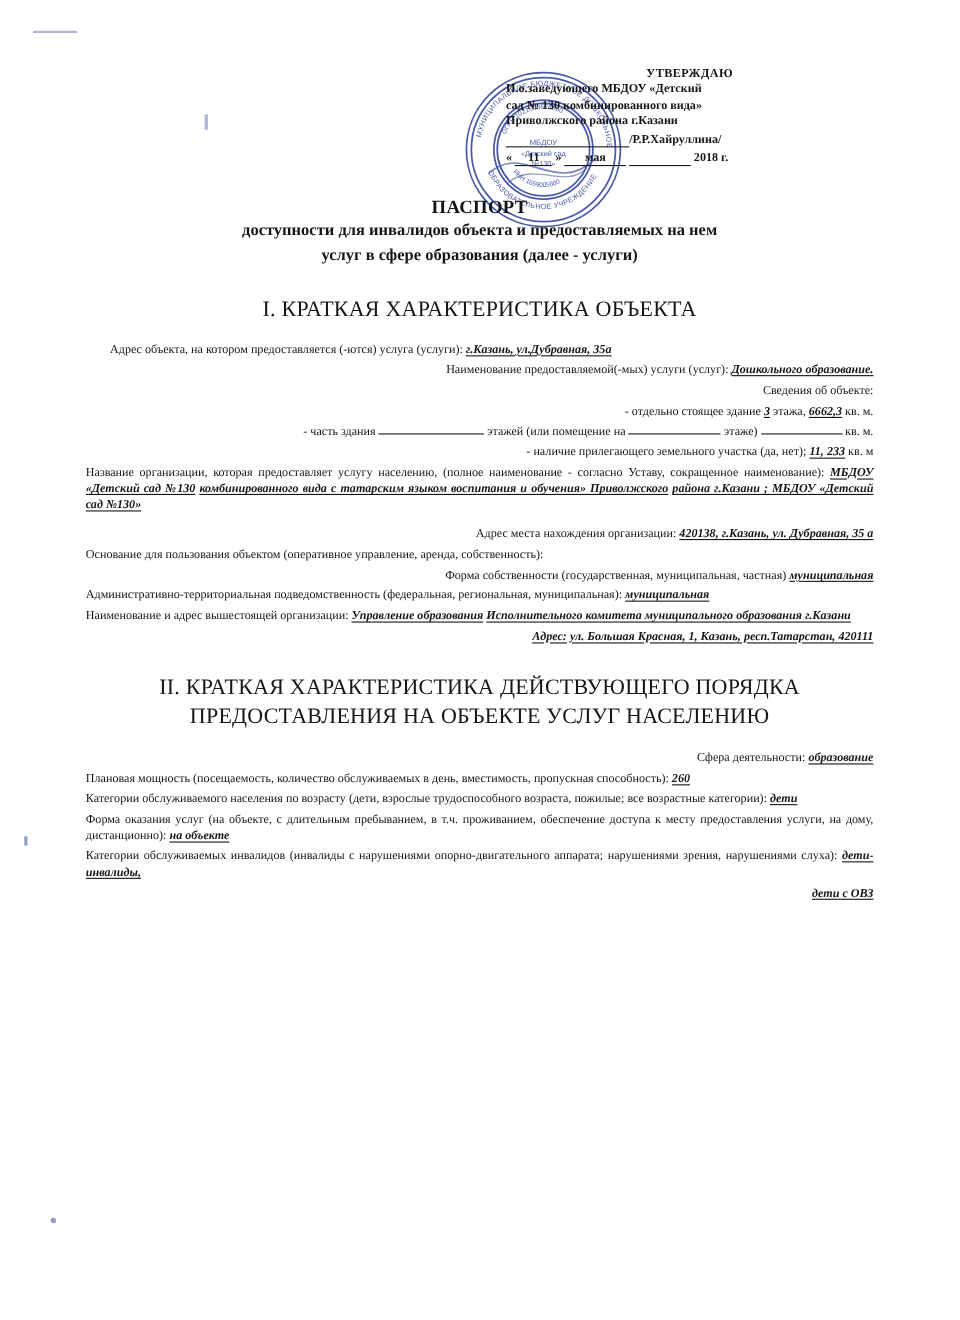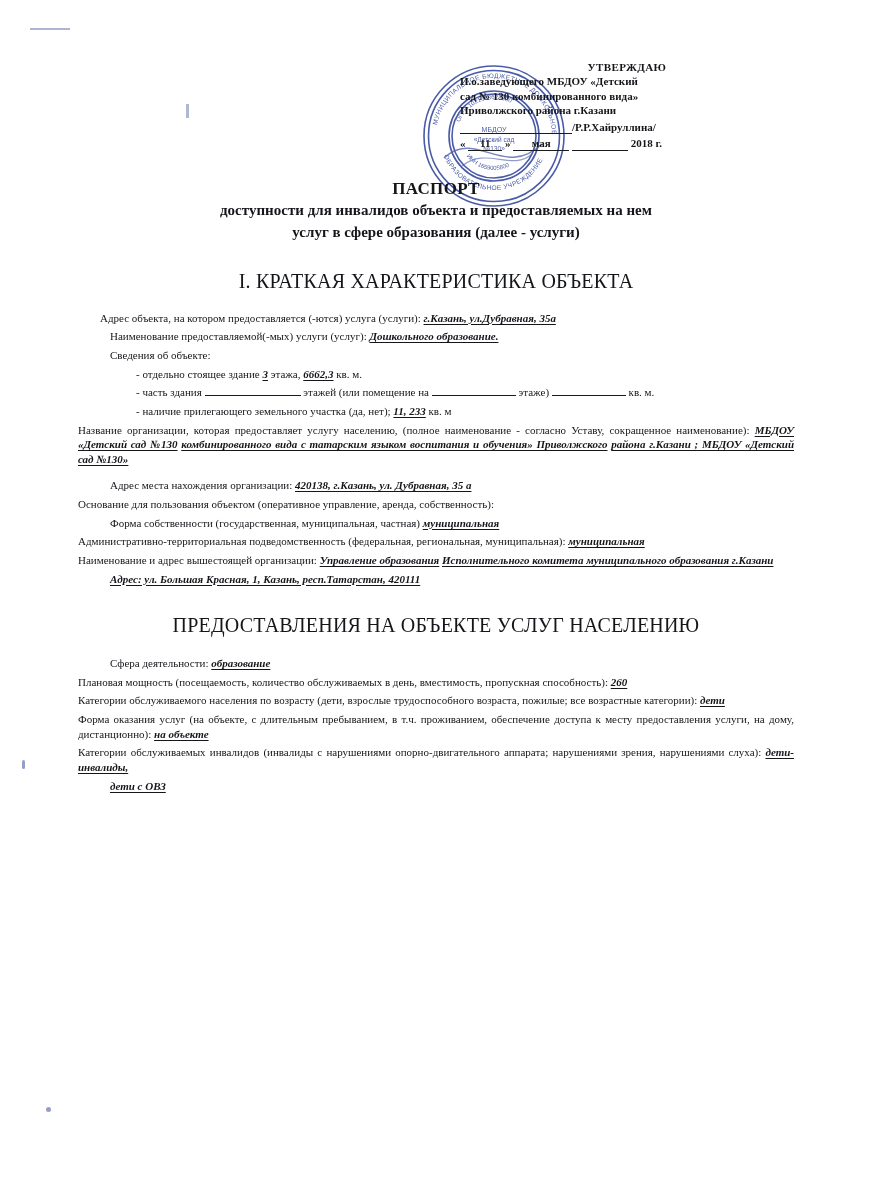--- a/index.html
+++ b/index.html
@@ -105,21 +105,21 @@
   
   .para {
     font-size: 11px;
     line-height: 1.33;
     margin-top: 4px;
     text-align: justify;
     text-justify: inter-word;
   }
   .para.indent { text-indent: 22px; }
   .para.sub { padding-left: 26px; }
-  .nojust { text-align: left; margin-left: 32px; }
+  .nojust { text-align: right; margin-left: 32px; }
   .fill {
     font-style: italic;
     font-weight: bold;
     text-decoration: underline;
     text-underline-offset: 2px;
   }
   .blank {
     display: inline-block;
     border-bottom: 1.1px solid #1b1b1b;
     vertical-align: baseline;
@@ -276,20 +276,21 @@
     <div class="para">
       <span>Наименование и адрес вышестоящей организации:</span>
       <span class="fill">Управление образования</span>
       <span class="fill">Исполнительного комитета муниципального образования г.Казани</span>
     </div>
     <div class="para nojust">
       <span class="fill">Адрес: ул. Большая Красная, 1, Казань, респ.Татарстан, 420111</span>
     </div>
 
     <div class="section-title two-line gap-top-26">
+      <div>II. КРАТКАЯ ХАРАКТЕРИСТИКА ДЕЙСТВУЮЩЕГО ПОРЯДКА</div>
       <div>ПРЕДОСТАВЛЕНИЯ НА ОБЪЕКТЕ УСЛУГ НАСЕЛЕНИЮ</div>
     </div>
 
     <div class="para nojust gap-top-18">
       <span>Сфера деятельности:</span>
       <span class="fill">образование</span>
     </div>
 
     <div class="para">
       <span>Плановая мощность (посещаемость, количество обслуживаемых в день, вместимость, пропускная способность):</span>

